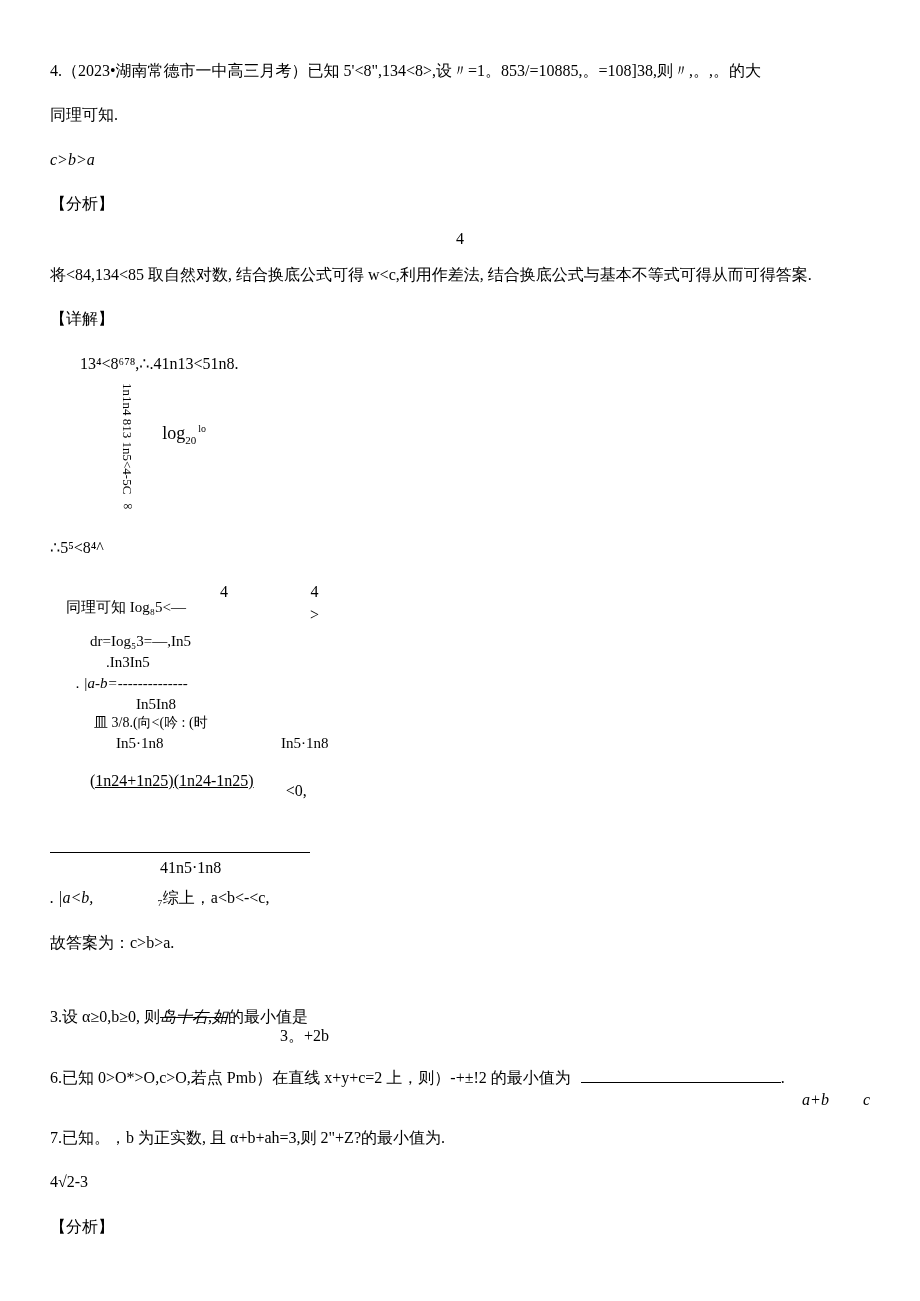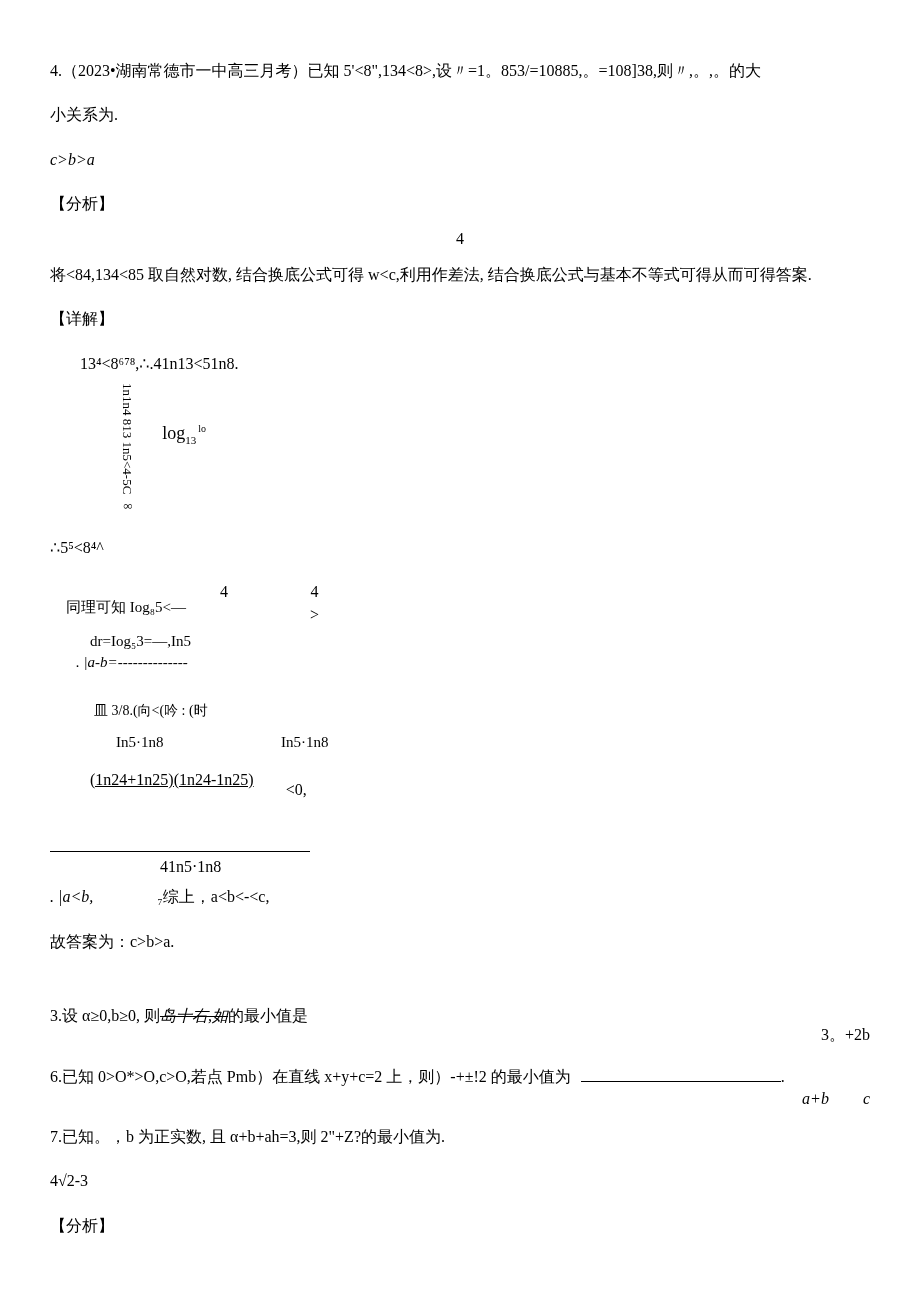--- a/index.html
+++ b/index.html
@@ -65,39 +65,39 @@
   .ln-row .lt0 { display:inline-block; margin-left: 28px; position: relative; top: 10px; }
 
   .hr-short { border: none; border-top: 1px solid #000; width: 260px; margin: 60px 0 4px 0; }
   .after-hr { margin-left: 110px; margin-bottom: 8px; }
 
   .row-alt { }
   .row-alt .a { display:inline-block; font-style: italic; }
   .row-alt .b { display:inline-block; margin-left: 60px; }
 
   .q5-wrap .strike { text-decoration: line-through; }
-  .q5-sub { margin-left: 230px; margin-top: -4px; margin-bottom: 18px; text-align: right; }
+  .q5-sub { margin-left: 230px; margin-top: -4px; margin-bottom: 18px; }
 
   .q6 { position: relative; line-height: 1.6; }
   .q6 .blank-line { display:inline-block; border-bottom: 1px solid #000; width: 200px; vertical-align: baseline; margin-left: 6px; height: 0.9em;}
   .q6-sub { margin-left: 0; margin-top: -2px; margin-bottom: 16px; text-align: right; }
   .q6-sub .ab { display:inline-block; margin-left: 540px; font-style: italic;}
   .q6-sub .c  { display:inline-block; margin-left: 30px; font-style: italic;}
 
   sup { font-size: 0.7em; }
   sub { font-size: 0.7em; }
 </style>
 </head>
 <body>
 
 <div class="para">
   <span>4.（2023•湖南常德市一中高三月考）已知 5'&lt;8",134&lt;8&gt;,设〃=1。853/=10885,。=108]38,则〃,。,。的大</span>
 </div>
 <div class="para">
-  <span>小关系为.</span>
+  <span>同理可知.</span>
 </div>
 
 <div class="para italic">
   <span>c&gt;b&gt;a</span>
 </div>
 
 <div class="small-gap">
   <span>【分析】</span>
 </div>
 
@@ -112,21 +112,21 @@
 <div class="para">
   <span>【详解】</span>
 </div>
 
 <div class="indent-1" style="margin-bottom:2px;">
   <span>13⁴&lt;8⁶⁷⁸,∴.41n13&lt;51n8.</span>
 </div>
 <div style="margin-bottom:24px;">
   <span class="block-vert">1n1n4 813 1n5&lt;4-5C ∞</span>
   <span class="log13">
-    <span>log</span><sub>13</sub><sup>lo</sup>
+    <span>log</span><sub>20</sub><sup>lo</sup>
   </span>
 </div>
 
 <div class="para">
   <span>∴5⁵&lt;8⁴^</span>
 </div>
 
 <div class="row-44">
   <span class="label">同理可知 Iog₈5&lt;—</span>
   <span class="f1 frac-col">
@@ -134,27 +134,29 @@
     <span class="bot">&nbsp;</span>
   </span>
   <span class="f2 frac-col">
     <span class="top">4</span>
     <span class="bot">&gt;</span>
   </span>
 </div>
 
 <div class="dr-block">
   <span class="row2">dr=Iog₅3=—,In5</span>
+  <span class="row1">.In3In5</span>
   <span class="row3"><span class="italic">. |a-b=--------------</span></span>
-</div>
-
-<div class="row-38" style="margin-top:30px;">
+  <span class="row4">In5In8</span>
+</div>
+
+<div class="row-38" style="margin-top:0;">
   <span>皿 3/8.(向&lt;(吟 : (时</span>
 </div>
-<div class="row-38b" style="margin-bottom:6px;margin-top:11px;">
+<div class="row-38b" style="margin-bottom:6px;">
   <span>In5·1n8</span>
   <span class="gap"></span>
   <span>In5·1n8</span>
 </div>
 
 <div class="ln-row">
   <span class="u">(1n24+1n25)(1n24-1n25)</span>
   <span class="lt0">&lt;0,</span>
 </div>
 

